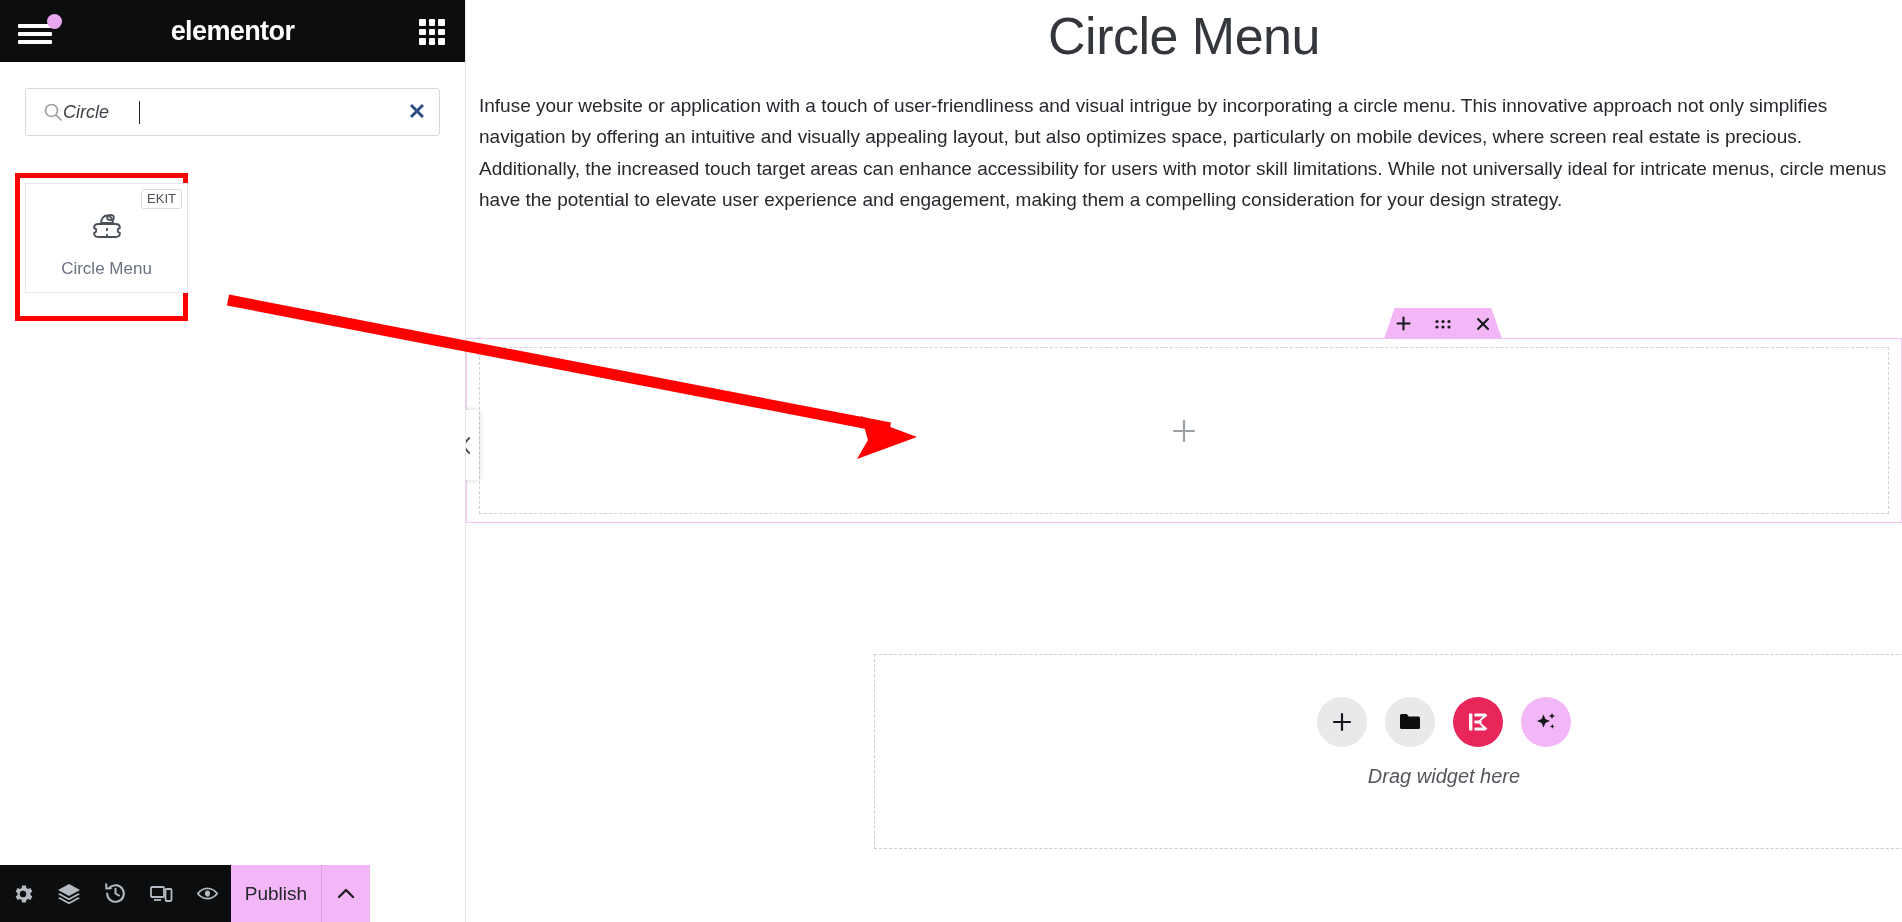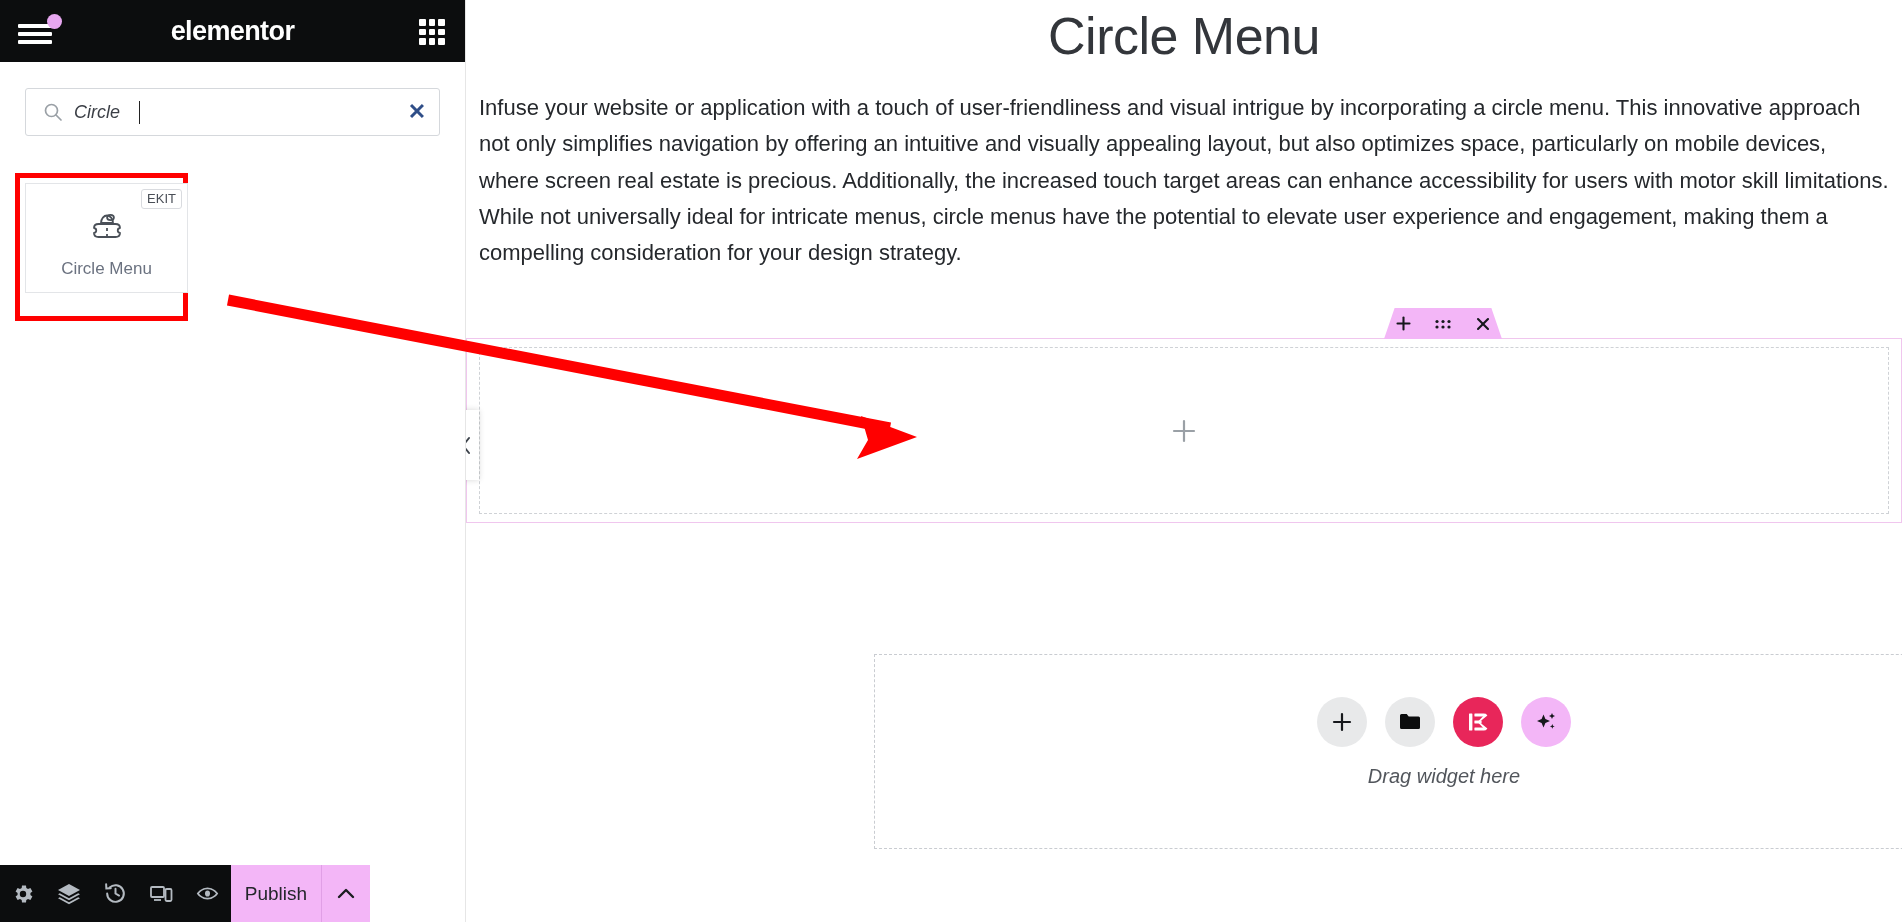--- a/index.html
+++ b/index.html
@@ -75,21 +75,21 @@
     height: 48px;
     border: 1px solid #d5d8dc; border-radius: 3px;
     display: flex; align-items: center; position: relative;
     background: #fff;
   }
   #search-icon { margin-left: 17px; width: 20px; height: 20px; flex: 0 0 auto; }
   #search-input {
     flex: 1; border: none; outline: none;
     font-family: "Liberation Sans", sans-serif;
     font-size: 18px; font-style: italic; color: #3b3f46;
-    margin-left: 11px; background: transparent;
+    background: transparent;
   }
   #search-caret {
     position: absolute; left: 113px; top: 12px;
     width: 1px; height: 23px; background: #222;
   }
   #search-clear {
     width: 44px; height: 100%; display: flex;
     align-items: center; justify-content: center;
     color: #2f4e88; font-size: 22px; font-weight: bold; cursor: pointer;
   }
@@ -153,21 +153,21 @@
     width: 1436px; height: 922px; background: #fff;
     overflow: hidden;
   }
   #page-title {
     margin-top: 6px;
     text-align: center; font-size: 52px; font-weight: normal;
     color: #33363b; letter-spacing: -0.5px;
   }
   #page-para {
     margin: 24px 13px 0 13px;
-    font-size: 22px; line-height: 1.65; color: #25282c;
+    font-size: 19px; line-height: 1.65; color: #25282c;
     text-align: left;
   }
 
   
   #section-outline {
     position: absolute; left: 0px; top: 338px;
     width: 1436px; height: 185px;
     border: 1px solid #f0c6ee;
   }
   #section-inner {

